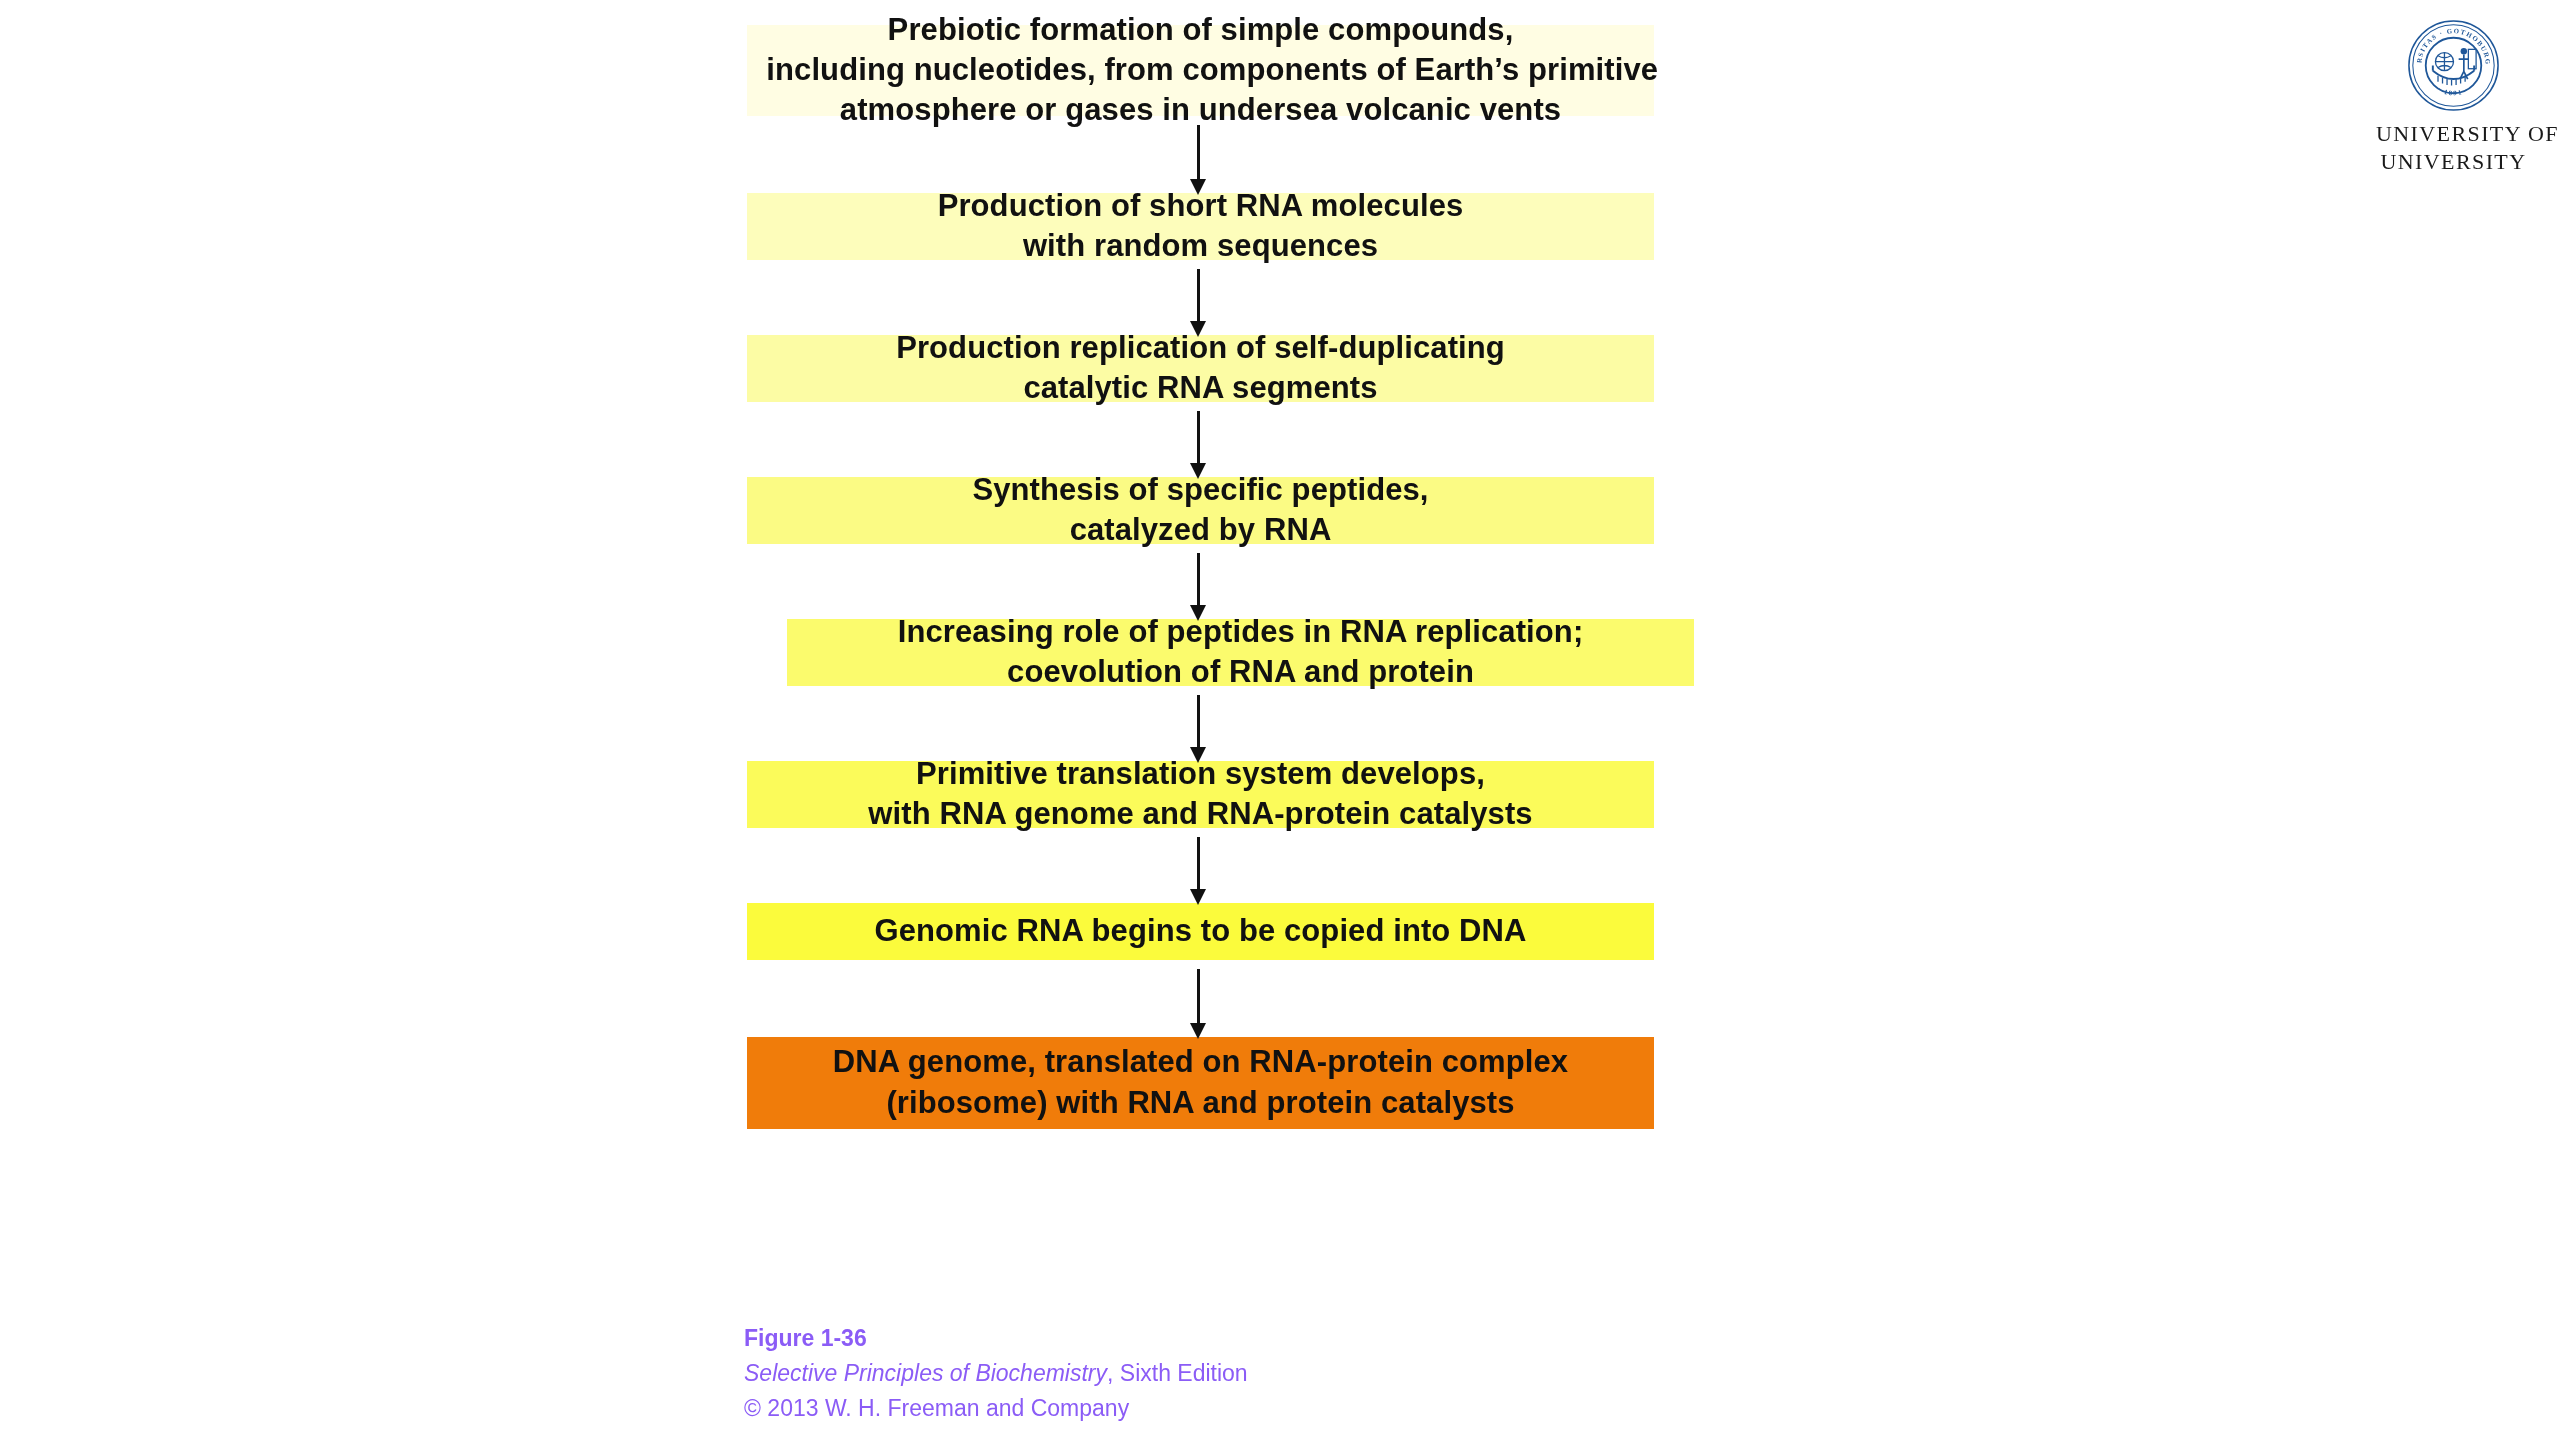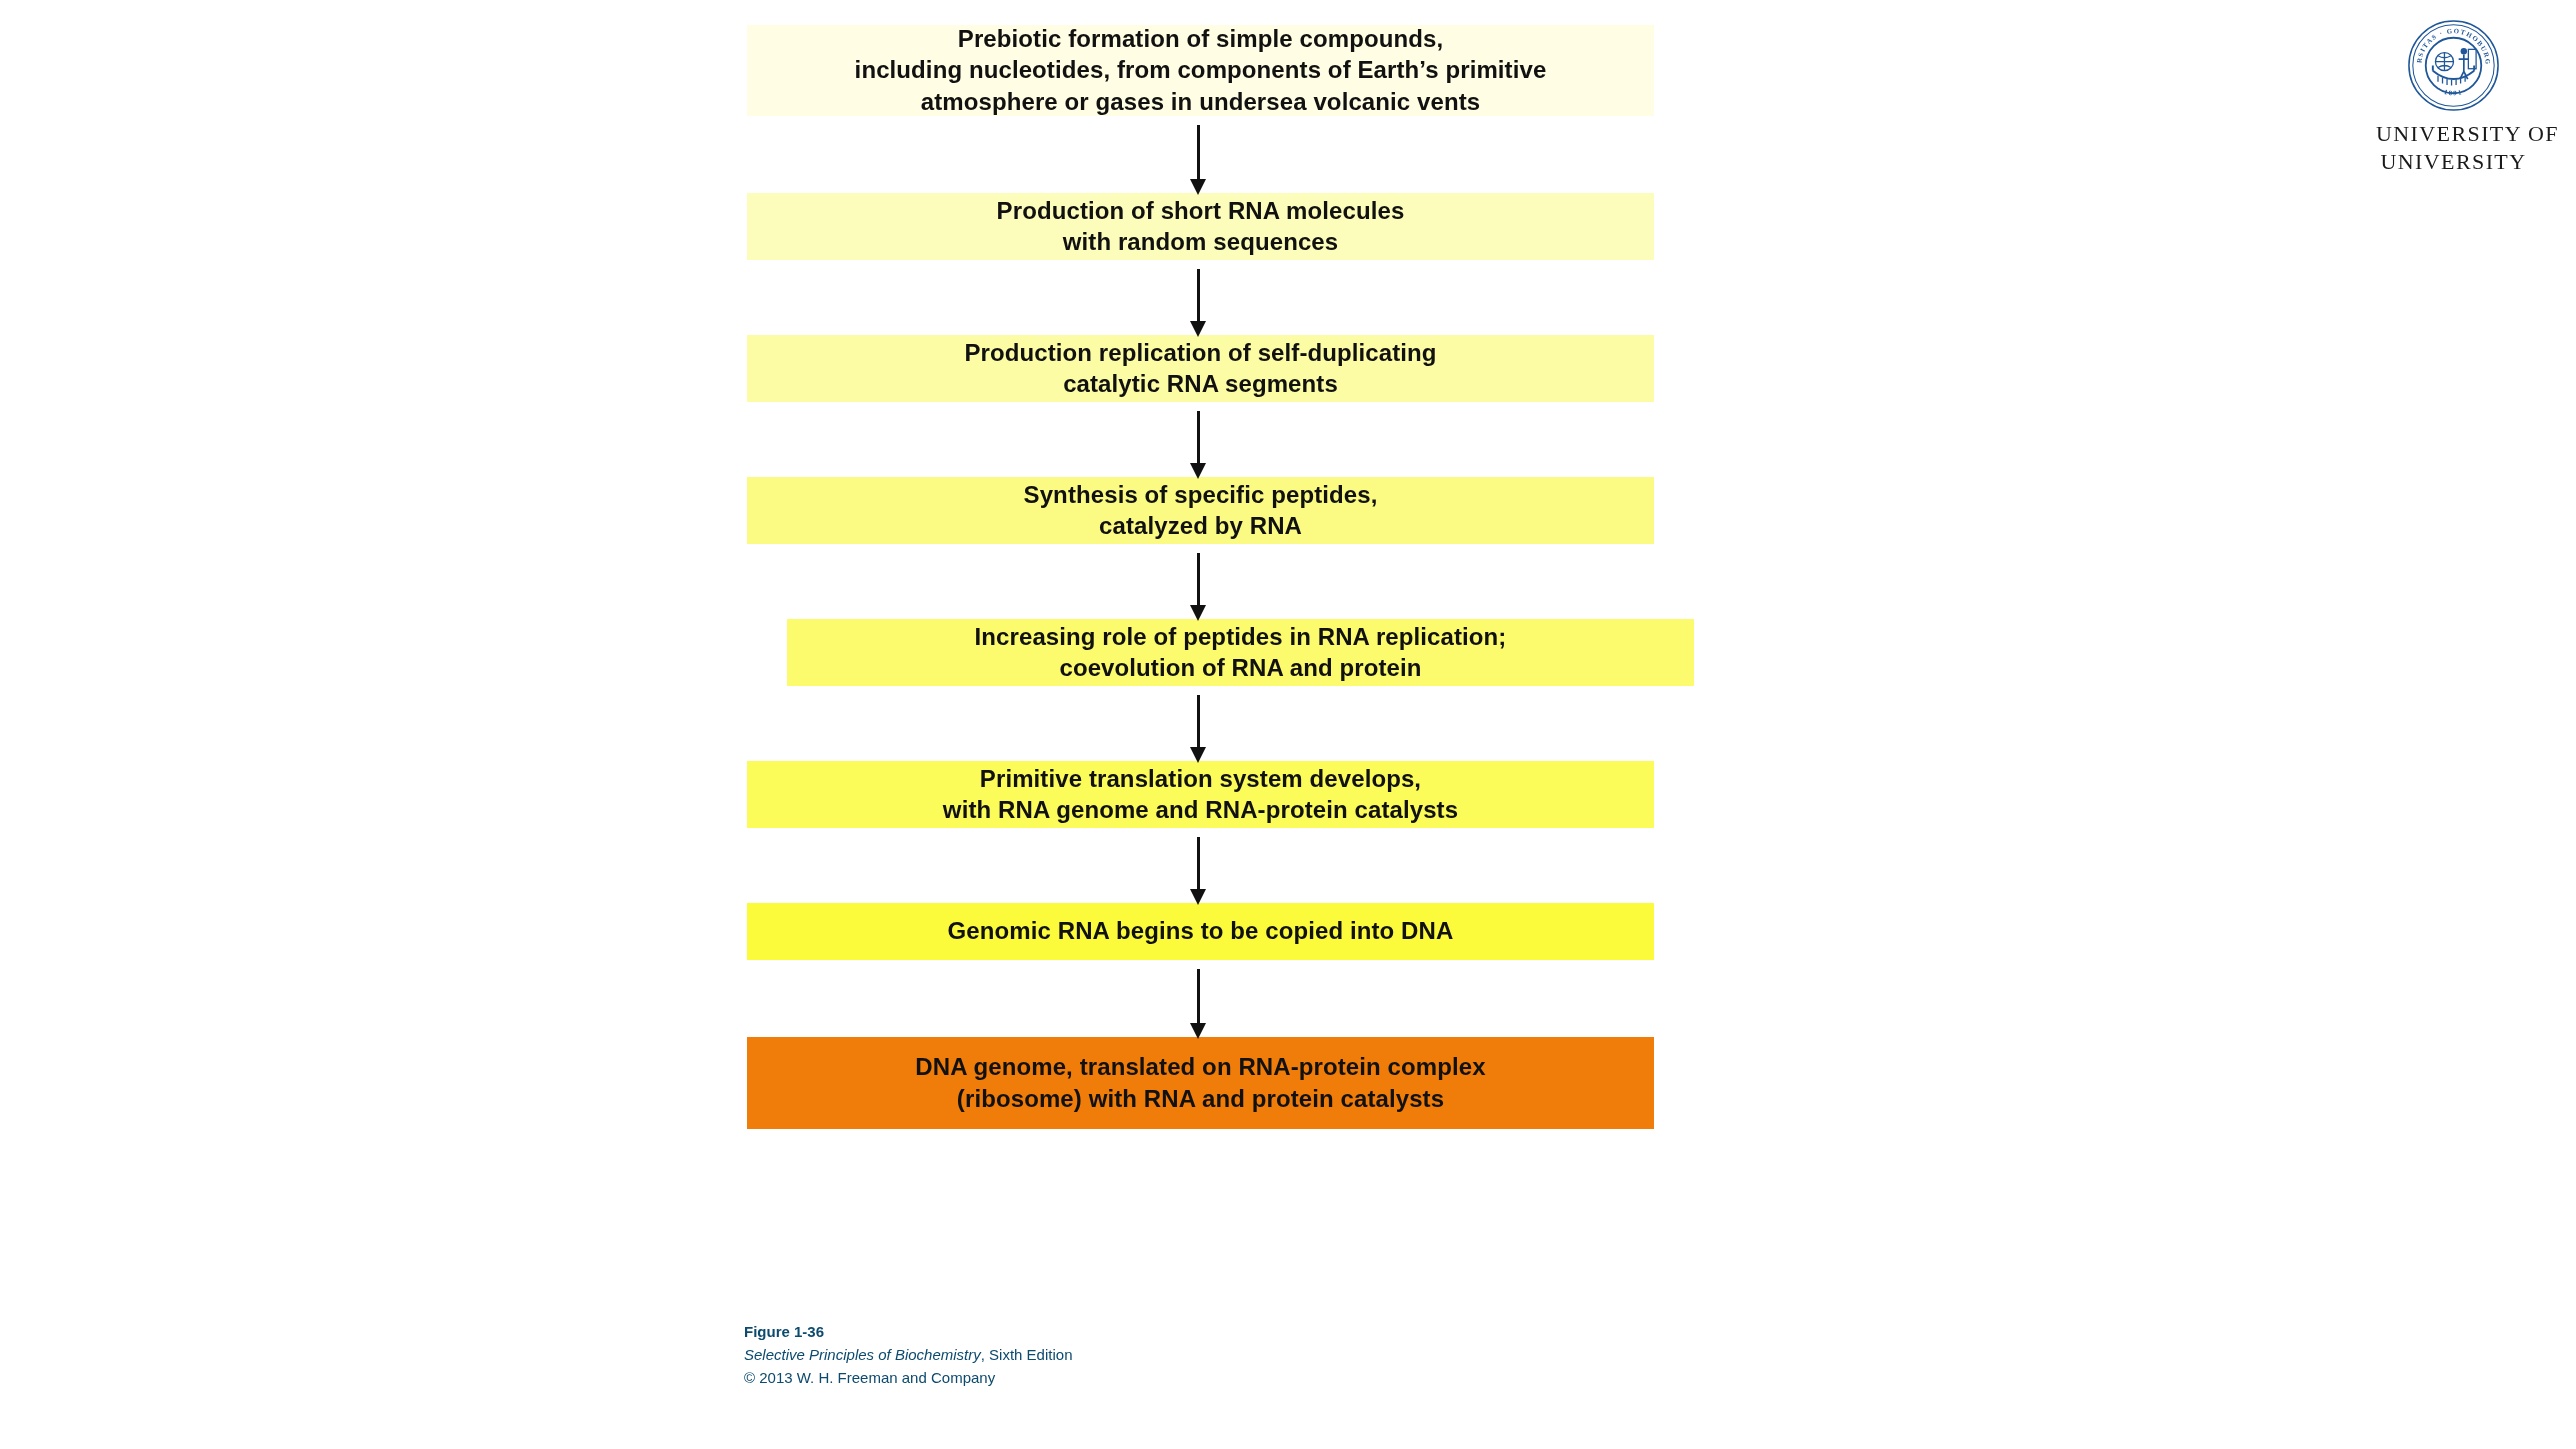--- a/index.html
+++ b/index.html
@@ -51,21 +51,21 @@
   }
   .flow-box {
     width: 100%;
     box-sizing: border-box;
     display: flex;
     align-items: center;
     justify-content: center;
     text-align: center;
     color: #111111;
     font-weight: 700;
-    font-size: 24px;
+    font-size: 31px;
     line-height: 1.30;
     letter-spacing: 0.1px;
     padding: 6.4px 19.3px;
   }
   .flow-box .bx-text { display: block; width: 100%; }
   .flow-box .bx-line { display: block; white-space: nowrap; }
 
   
   .connector {
     width: 100%;
@@ -87,22 +87,22 @@
     border-left: 8.4px solid transparent;
     border-right: 8.4px solid transparent;
     border-top: 16.7px solid #111111;
   }
 
   
   #caption {
     position: absolute;
     left: 744px;
     top: 1321px;
-    color: #0c4a6e;
-    font-size: 15px;
+    color: #8b5cf6;
+    font-size: 23px;
     line-height: 1.52;
   }
   #caption .cap-fig { font-weight: 700; display: block; }
   #caption .cap-book { display: block; }
   #caption .cap-book .ital { font-style: italic; }
   #caption .cap-copy { display: block; }
 </style>
 </head>
 <body>
 

